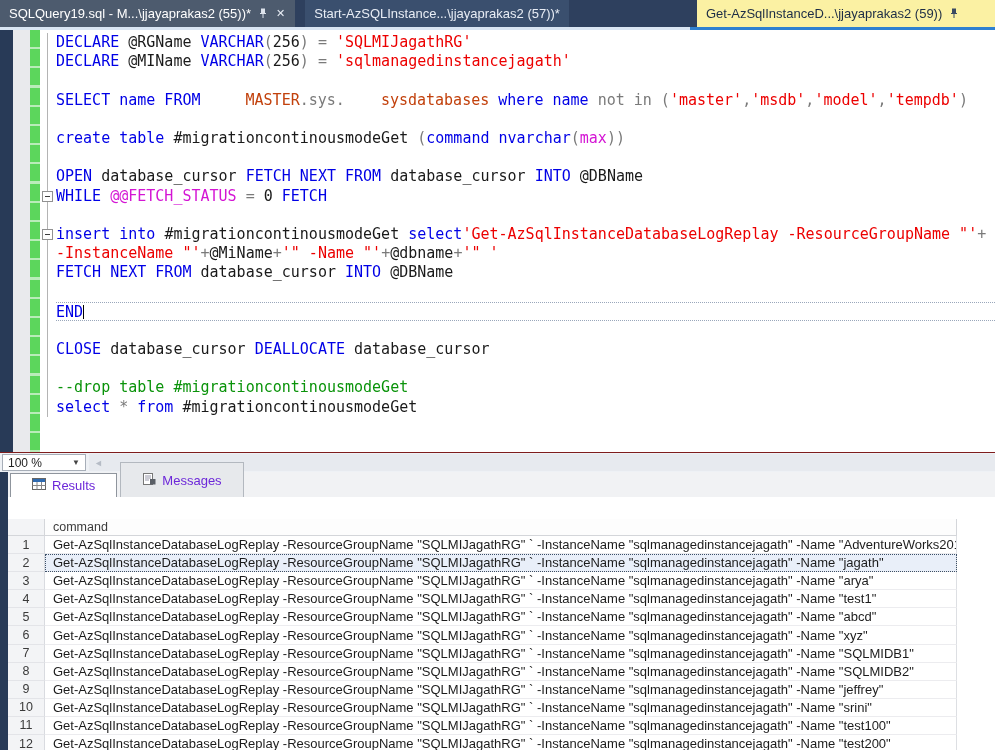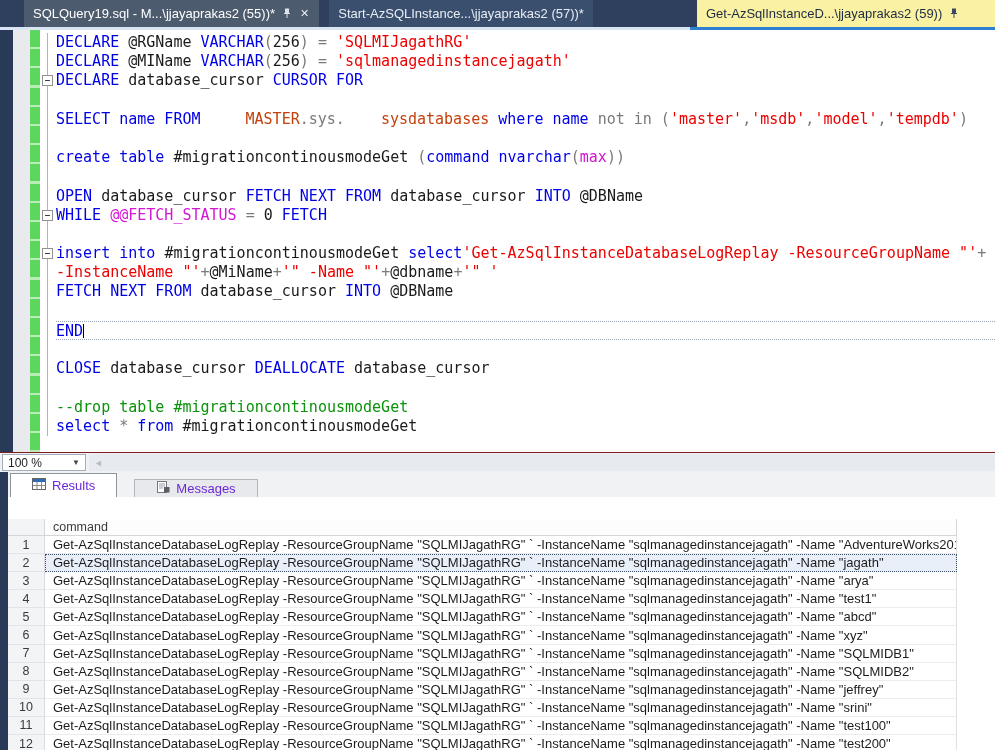--- a/index.html
+++ b/index.html
@@ -3,21 +3,21 @@
 <meta charset="utf-8">
 <style>
   * { margin:0; padding:0; box-sizing:border-box; }
   html,body { width:995px; height:750px; overflow:hidden; background:#fff;
               font-family:"Liberation Sans", sans-serif; }
   .app { width:995px; height:750px; display:flex; flex-direction:column; }
 
   
   .tabbar { height:27px; background:#2e405e; display:flex; align-items:stretch; flex:none; }
   .dtab { display:flex; align-items:center; gap:7px; padding:0 9px; font-size:13px; cursor:default; }
-  .dtab.active { background:#4d5b6e; color:#fff;margin-left:24px; }
+  .dtab.active { background:#4d5b6e; color:#fff; }
   .dtab.inactive { background:#3a4f6e; color:#e8edf5; margin-left:10px; }
   .dtab.preview { background:#fbf1a3; color:#1c2c45; margin-left:auto; min-width:298px; }
   .tab-x { font-size:11px; color:#e8edf5; padding:0 1px; }
   .pin-icon svg { display:block; }
   .underline { height:3px; display:flex; flex:none; }
   .underline .ul-left { width:690px; background:#d9e5f3; }
   .underline .ul-right { flex:1; background:#2f80d0; }
 
   
   .editor { height:422px; display:flex; background:#fff; flex:none; overflow:hidden; }
@@ -49,21 +49,21 @@
   .hscroll { flex:1; height:17px; background:#e7eaef; margin-left:3px; display:flex; align-items:center; }
   .hscroll .arr { font-size:9px; color:#b6bcc6; padding-left:5px; }
 
   
   .bottom { flex:1; position:relative; background:#fff; }
   .bstrip { position:absolute; left:0; top:0; bottom:0; width:8px; background:#283a57; }
   .bcontent { margin-left:8px; height:100%; display:flex; flex-direction:column; }
   .rtabs { height:25px; background:#f1f2f4; display:flex; align-items:flex-end; padding-left:2px; flex:none; }
   .rtab { display:flex; align-items:center; gap:6px; padding:0 21px; font-size:13px; color:#6d28d9; }
   .rtab.active { background:#fff; border:1px solid #8f959d; border-bottom:none; height:24px; z-index:2; }
-  .rtab.inactive { background:#e7e9ec; border:1px solid #b3b8bf; border-bottom:none; height:18px; margin-left:17px; }
+  .rtab.inactive { background:#e7e9ec; border:1px solid #b3b8bf; border-bottom:none; height:35px; margin-left:3px; }
 
   .grid { padding-top:22px; background:#fff; flex:1; overflow:hidden; }
   .ghead { display:flex; height:17px; font-size:12.5px; }
   .gnumh { width:37px; background:#f3f4f6; border-right:1px solid #d4d6da; border-bottom:1px solid #d4d6da; flex:none; }
   .gcolh { width:912px; background:#fdfdfd; border-right:1px solid #d4d6da; border-bottom:1px solid #d4d6da;
            color:#3c3c3c; padding-left:8px; display:flex; align-items:center; flex:none; }
   .grow { display:flex; height:18.1px; }
   .gnum { width:37px; background:#f3f4f6; border-right:1px solid #d9dbe0; border-bottom:1px solid #e3e4e8;
           color:#3a3a3a; font-size:12.5px; display:flex; align-items:center; justify-content:center; flex:none; }
   .gcell { width:912px; border-right:1px solid #dddfe3; border-bottom:1px solid #ececef; color:#1c1c1c;
@@ -111,21 +111,20 @@
       <div class="ul-right"></div>
   </div>
 
   <div class="editor">
     <div class="lstrip"></div>
     <div class="gutter"></div>
     <div class="greenbar"></div>
     <div class="codearea" id="code-lines">
         <div class="cline"><div class="omargin"></div><div class="ctext"><span class="tk-k">DECLARE </span><span class="tk-t">@RGName </span><span class="tk-k">VARCHAR</span><span class="tk-o">(</span><span class="tk-t">256</span><span class="tk-o">) = </span><span class="tk-s">'SQLMIJagathRG'</span></div></div>
         <div class="cline"><div class="omargin"></div><div class="ctext"><span class="tk-k">DECLARE </span><span class="tk-t">@MIName </span><span class="tk-k">VARCHAR</span><span class="tk-o">(</span><span class="tk-t">256</span><span class="tk-o">) = </span><span class="tk-s">'sqlmanagedinstancejagath'</span></div></div>
-        <div class="cline"><div class="omargin"><div class="foldbox"></div></div><div class="ctext"><span class="tk-k">DECLARE </span><span class="tk-t">database_cursor </span><span class="tk-k">CURSOR FOR</span></div></div>
         <div class="cline"><div class="omargin"></div><div class="ctext"></div></div>
         <div class="cline"><div class="omargin"></div><div class="ctext"><span class="tk-k">SELECT name FROM </span><span class="tk-g">MASTER</span><span class="tk-o">.sys.</span><span class="tk-g">sysdatabases </span><span class="tk-k">where name </span><span class="tk-o">not in (</span><span class="tk-s">'master'</span><span class="tk-o">,</span><span class="tk-s">'msdb'</span><span class="tk-o">,</span><span class="tk-s">'model'</span><span class="tk-o">,</span><span class="tk-s">'tempdb'</span><span class="tk-o">)</span></div></div>
         <div class="cline"><div class="omargin"></div><div class="ctext"></div></div>
         <div class="cline"><div class="omargin"></div><div class="ctext"><span class="tk-k">create table </span><span class="tk-t">#migrationcontinousmodeGet </span><span class="tk-o">(</span><span class="tk-k">command nvarchar</span><span class="tk-o">(</span><span class="tk-m">max</span><span class="tk-o">))</span></div></div>
         <div class="cline"><div class="omargin"></div><div class="ctext"></div></div>
         <div class="cline"><div class="omargin"></div><div class="ctext"><span class="tk-k">OPEN </span><span class="tk-t">database_cursor </span><span class="tk-k">FETCH NEXT FROM </span><span class="tk-t">database_cursor </span><span class="tk-k">INTO </span><span class="tk-t">@DBName</span></div></div>
         <div class="cline"><div class="omargin"><div class="foldbox"></div></div><div class="ctext"><span class="tk-k">WHILE </span><span class="tk-m">@@FETCH_STATUS </span><span class="tk-o">= </span><span class="tk-t">0 </span><span class="tk-k">FETCH</span></div></div>
         <div class="cline"><div class="omargin"></div><div class="ctext"></div></div>
         <div class="cline"><div class="omargin"><div class="foldbox"></div></div><div class="ctext"><span class="tk-k">insert into </span><span class="tk-t">#migrationcontinousmodeGet </span><span class="tk-k">select</span><span class="tk-s">'Get-AzSqlInstanceDatabaseLogReplay -ResourceGroupName "'</span><span class="tk-o">+</span></div></div>
         <div class="cline"><div class="omargin"></div><div class="ctext"><span class="tk-s">-InstanceName "'</span><span class="tk-o">+</span><span class="tk-t">@MiName</span><span class="tk-o">+</span><span class="tk-s">'" -Name "'</span><span class="tk-o">+</span><span class="tk-t">@dbname</span><span class="tk-o">+</span><span class="tk-s">'" '</span></div></div>

